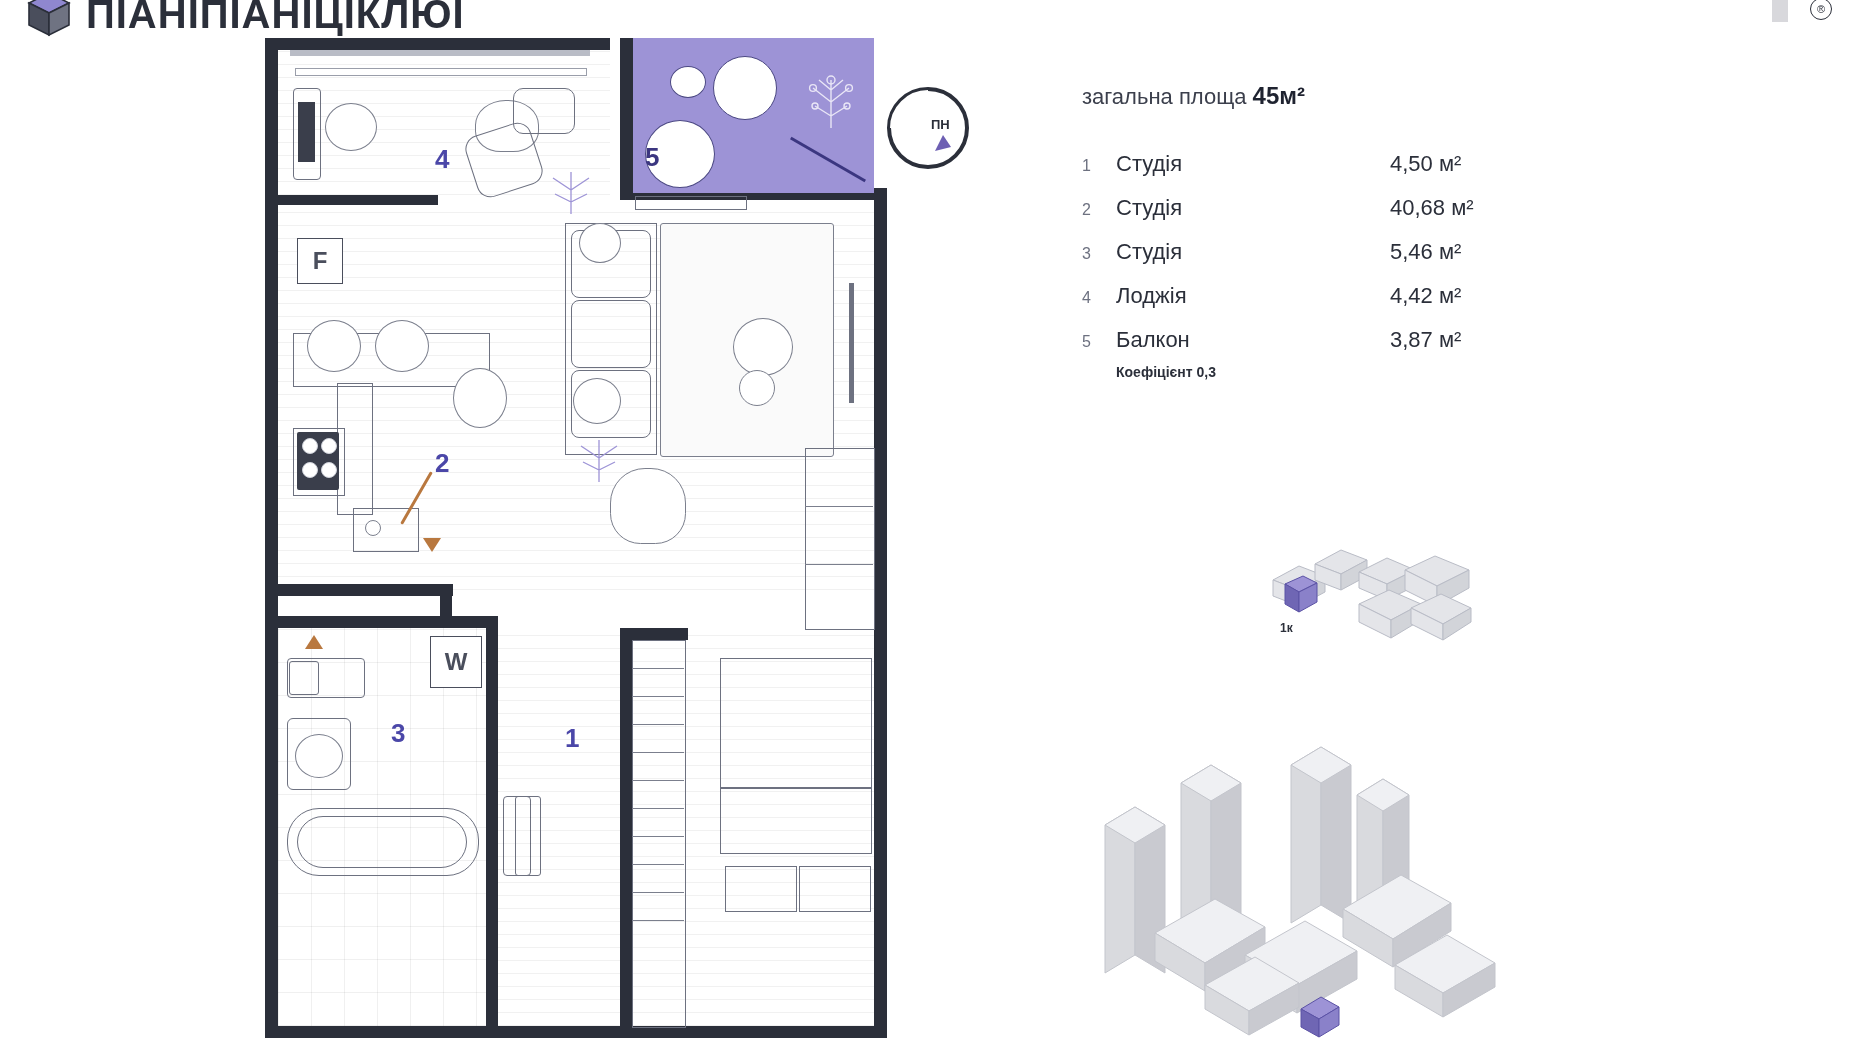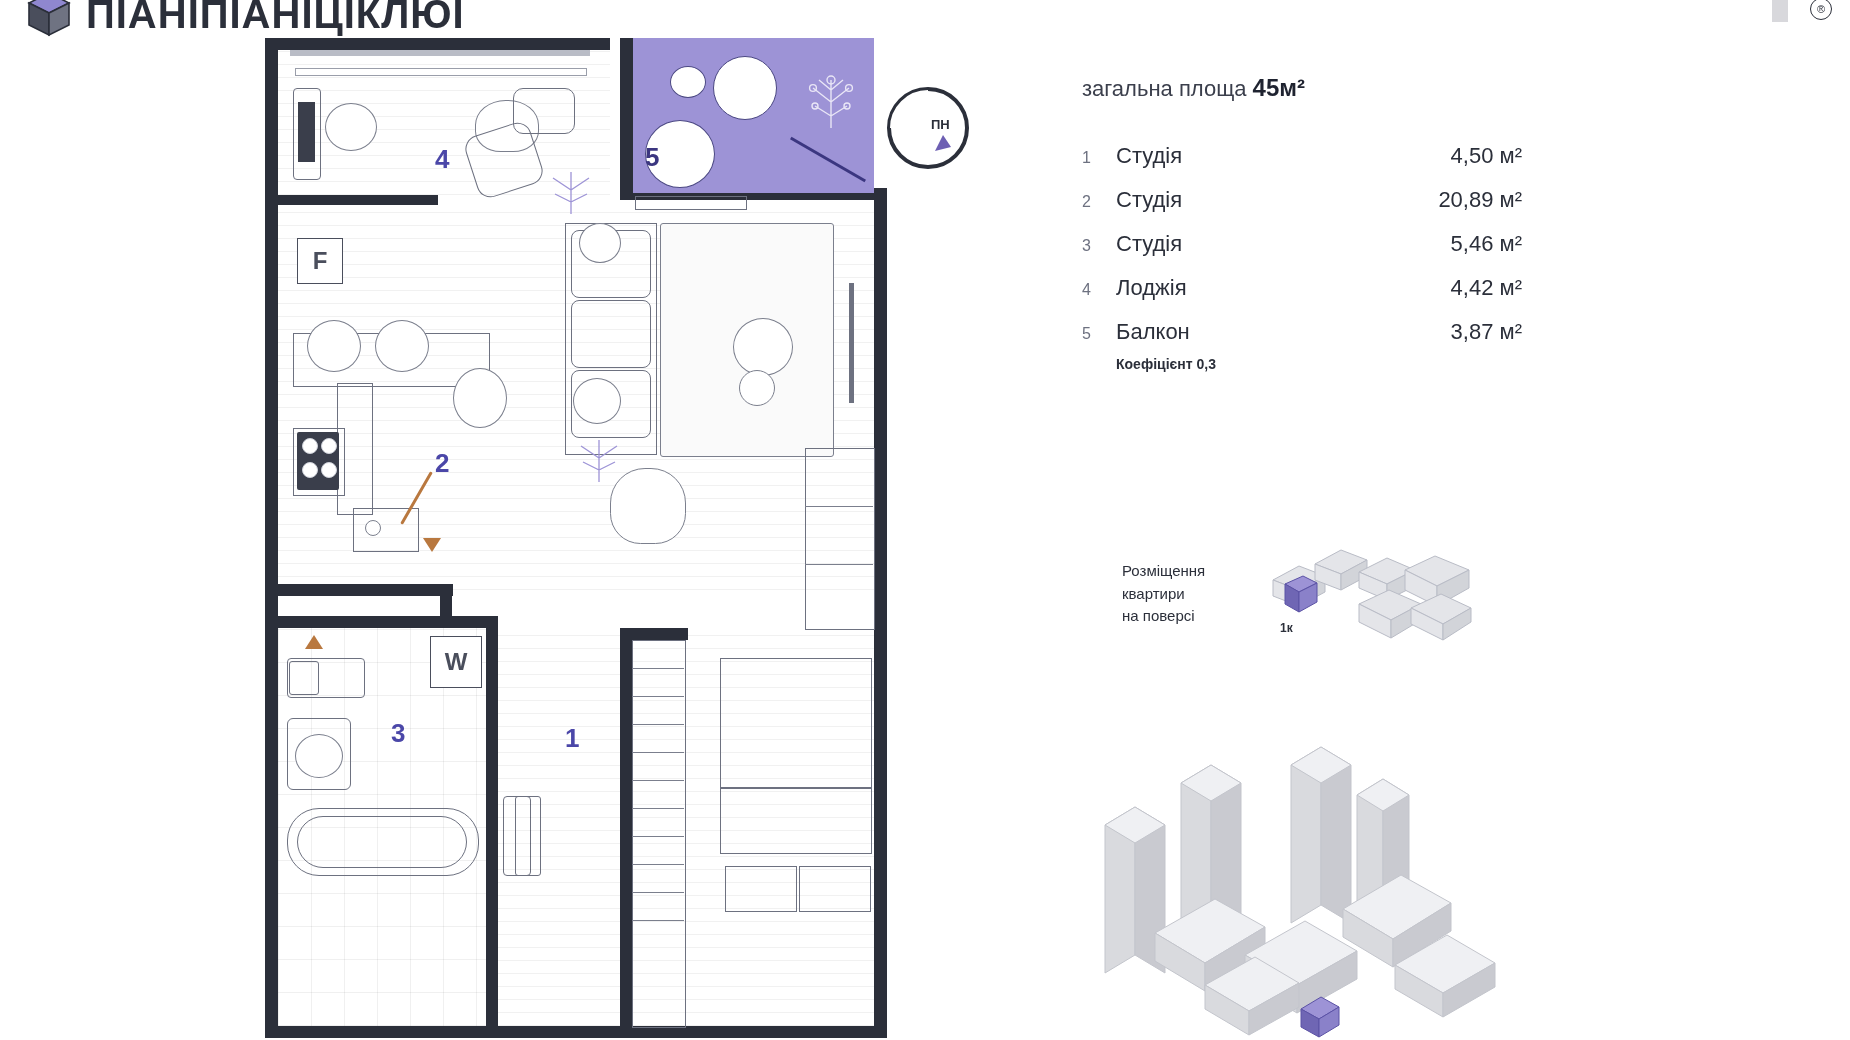--- a/index.html
+++ b/index.html
@@ -47,27 +47,27 @@
 
   
   .compass{position:absolute;left:885px;top:85px;width:86px;height:86px;}
   .compass svg{display:block;}
   .compass .pn{position:absolute;left:46px;top:32px;font-size:13px;font-weight:700;color:#2b2f3a;}
 
   
   .info{position:absolute;left:1082px;top:62px;width:440px;}
   .info h1{margin:0;font-size:30px;font-weight:700;letter-spacing:.4px;line-height:1.25;}
   .info h1 .light{color:#8d8fa0;font-weight:700;}
-  .subt{margin-top:12px;font-size:22px;color:#3b3f4c;}
+  .subt{margin-top:20px;font-size:22px;color:#3b3f4c;}
   .subt b{font-size:24px;color:#1f2330;}
   .rows{margin-top:32px;}
   .row{display:flex;align-items:baseline;padding:9px 0;}
   .row .idx{width:34px;font-size:16px;color:#6d7180;}
   .row .nm{flex:1;font-size:22px;color:#2b2f3a;}
-  .row .ar{width:132px;text-align:right;font-size:22px;color:#2b2f3a;}
+  .row .ar{width:132px;font-size:22px;color:#2b2f3a;}
   .coef{margin-top:2px;margin-left:34px;font-size:14px;font-weight:700;color:#2b2f3a;}
 
   
   .loc{position:absolute;left:1122px;top:560px;width:120px;font-size:15px;line-height:1.5;color:#2b2f3a;}
   .floorplanmini{position:absolute;left:1255px;top:528px;width:240px;height:135px;}
   .bldg{position:absolute;left:1095px;top:655px;width:410px;height:385px;}
   .mini-tag{position:absolute;left:1280px;top:621px;font-size:12px;font-weight:700;color:#2b2f3a;}
 
   
   .disclaim{
@@ -249,46 +249,41 @@
 
     <div class="rows">
       <div class="row">
         <span class="idx">1</span>
         <span class="nm">Студія</span>
         <span class="ar">4,50 м²</span>
       </div>
       <div class="row">
         <span class="idx">2</span>
         <span class="nm">Студія</span>
-        <span class="ar">20,89 м²</span>
+        <span class="ar">40,68 м²</span>
       </div>
       <div class="row">
         <span class="idx">3</span>
         <span class="nm">Студія</span>
         <span class="ar">5,46 м²</span>
       </div>
       <div class="row">
         <span class="idx">4</span>
         <span class="nm">Лоджія</span>
         <span class="ar">4,42 м²</span>
       </div>
       <div class="row">
         <span class="idx">5</span>
         <span class="nm">Балкон</span>
         <span class="ar">3,87 м²</span>
       </div>
       <div class="coef">Коефіцієнт 0,3</div>
     </div>
   </div>
 
-  <div class="loc">
-    <div>Розміщення</div>
-    <div>квартири</div>
-    <div>на поверсі</div>
-  </div>
 
   <div class="floorplanmini">
     <svg width="240" height="135" viewBox="0 0 240 135">
       <g stroke="#b9bcc6" stroke-width="1" fill="#e4e5e9">
         <polygon points="18,52 44,38 70,48 44,62"></polygon>
         <polygon points="18,52 44,62 44,78 18,68"></polygon>
         <polygon points="44,62 70,48 70,64 44,78" fill="#d2d4d9"></polygon>
         <polygon points="60,36 86,22 112,32 86,46"></polygon>
         <polygon points="60,36 86,46 86,62 60,52"></polygon>
         <polygon points="86,46 112,32 112,48 86,62" fill="#d2d4d9"></polygon>

